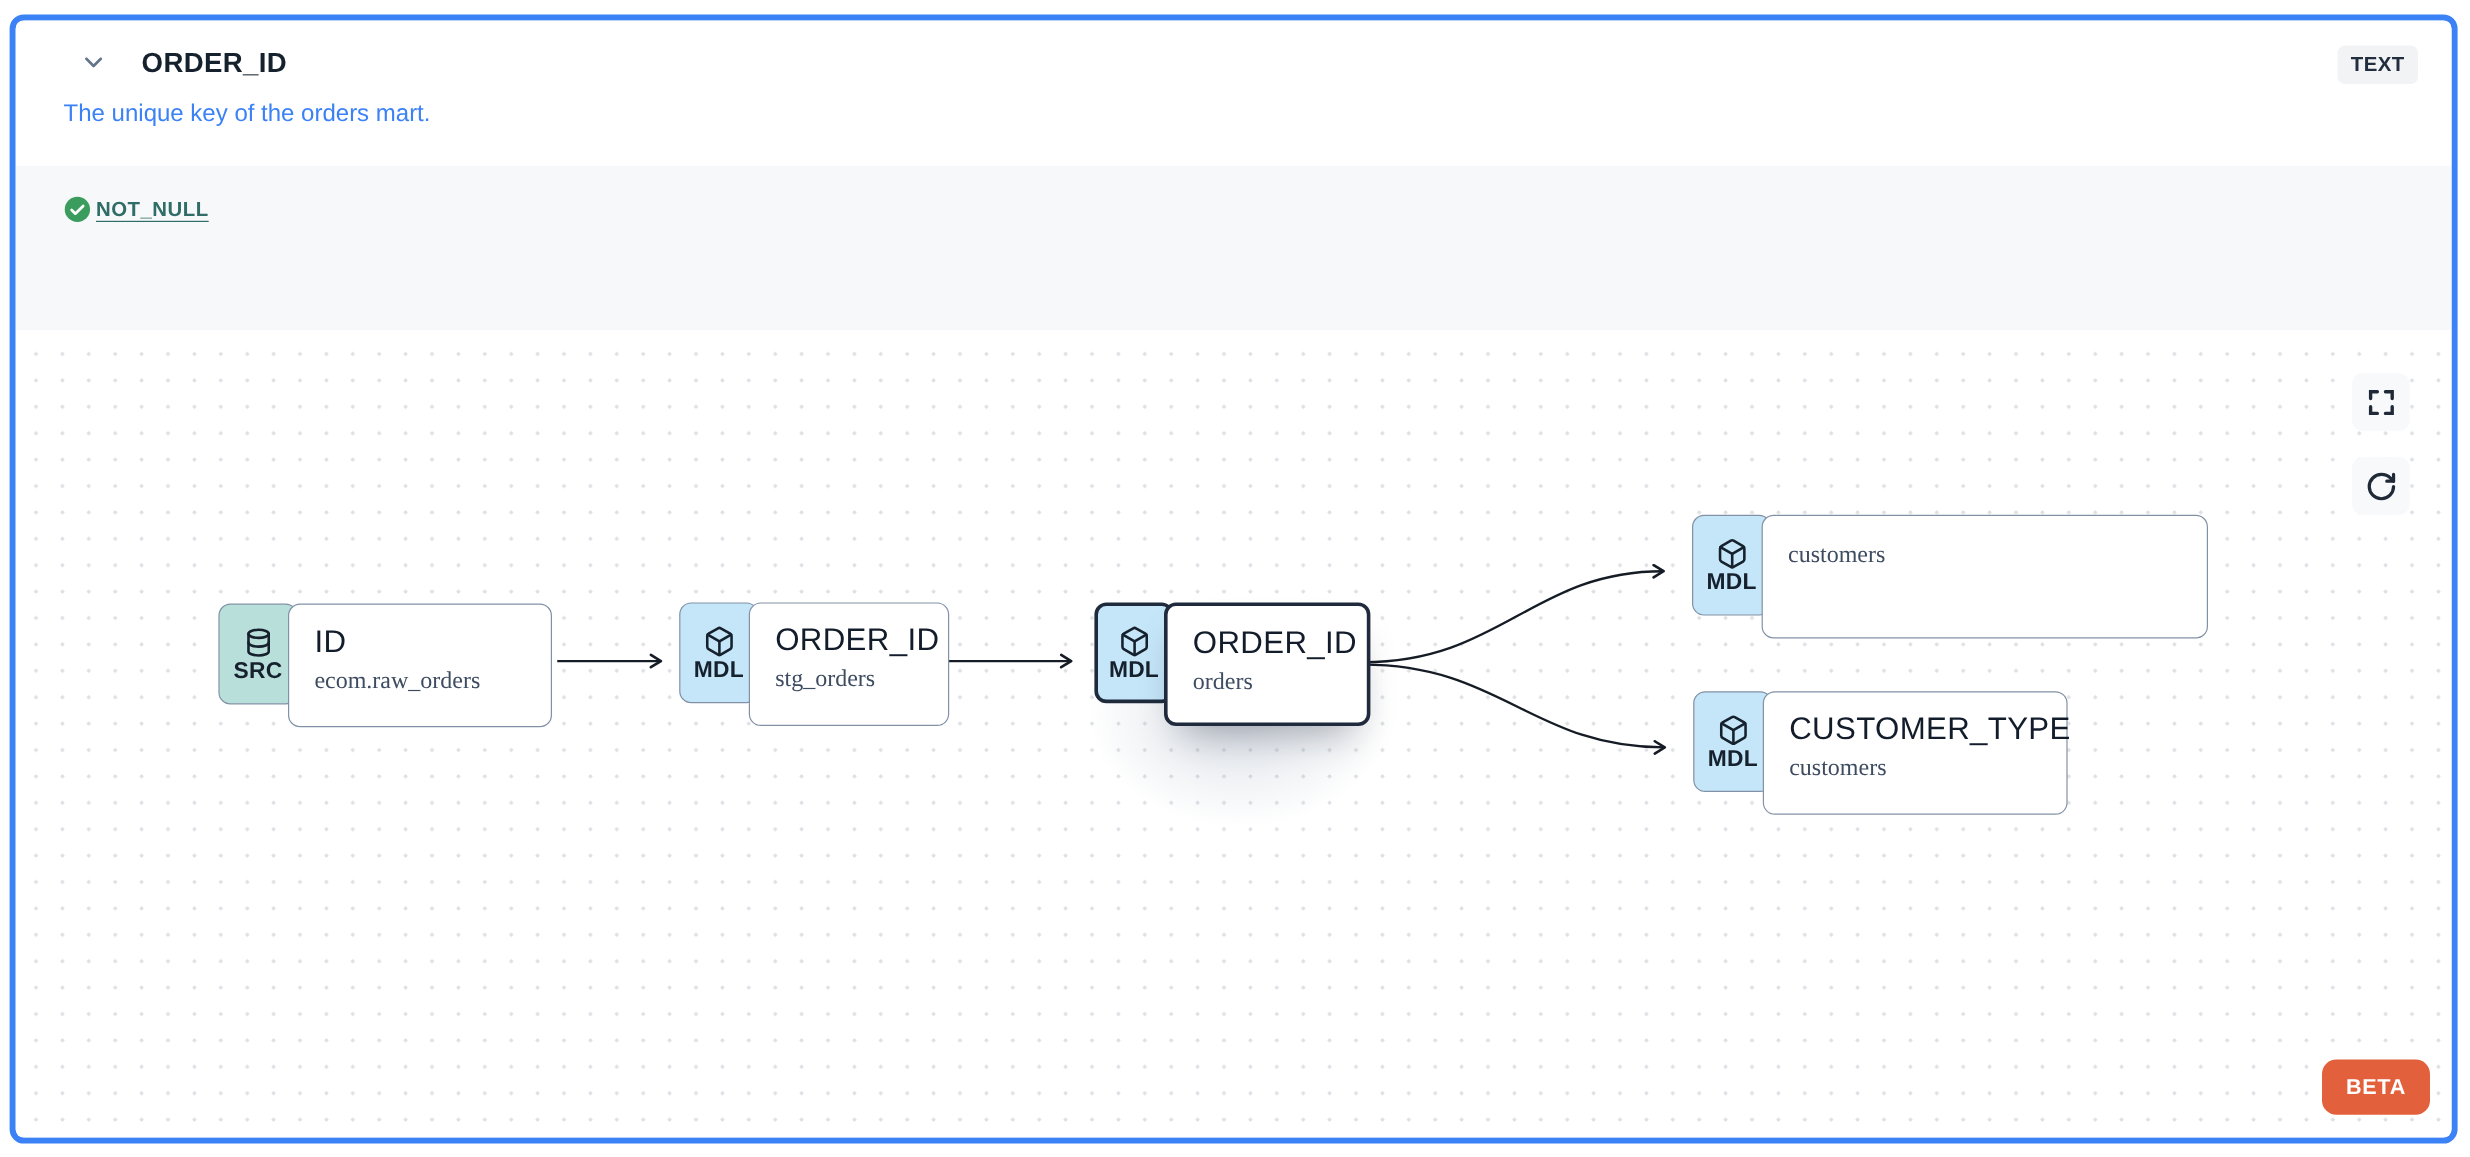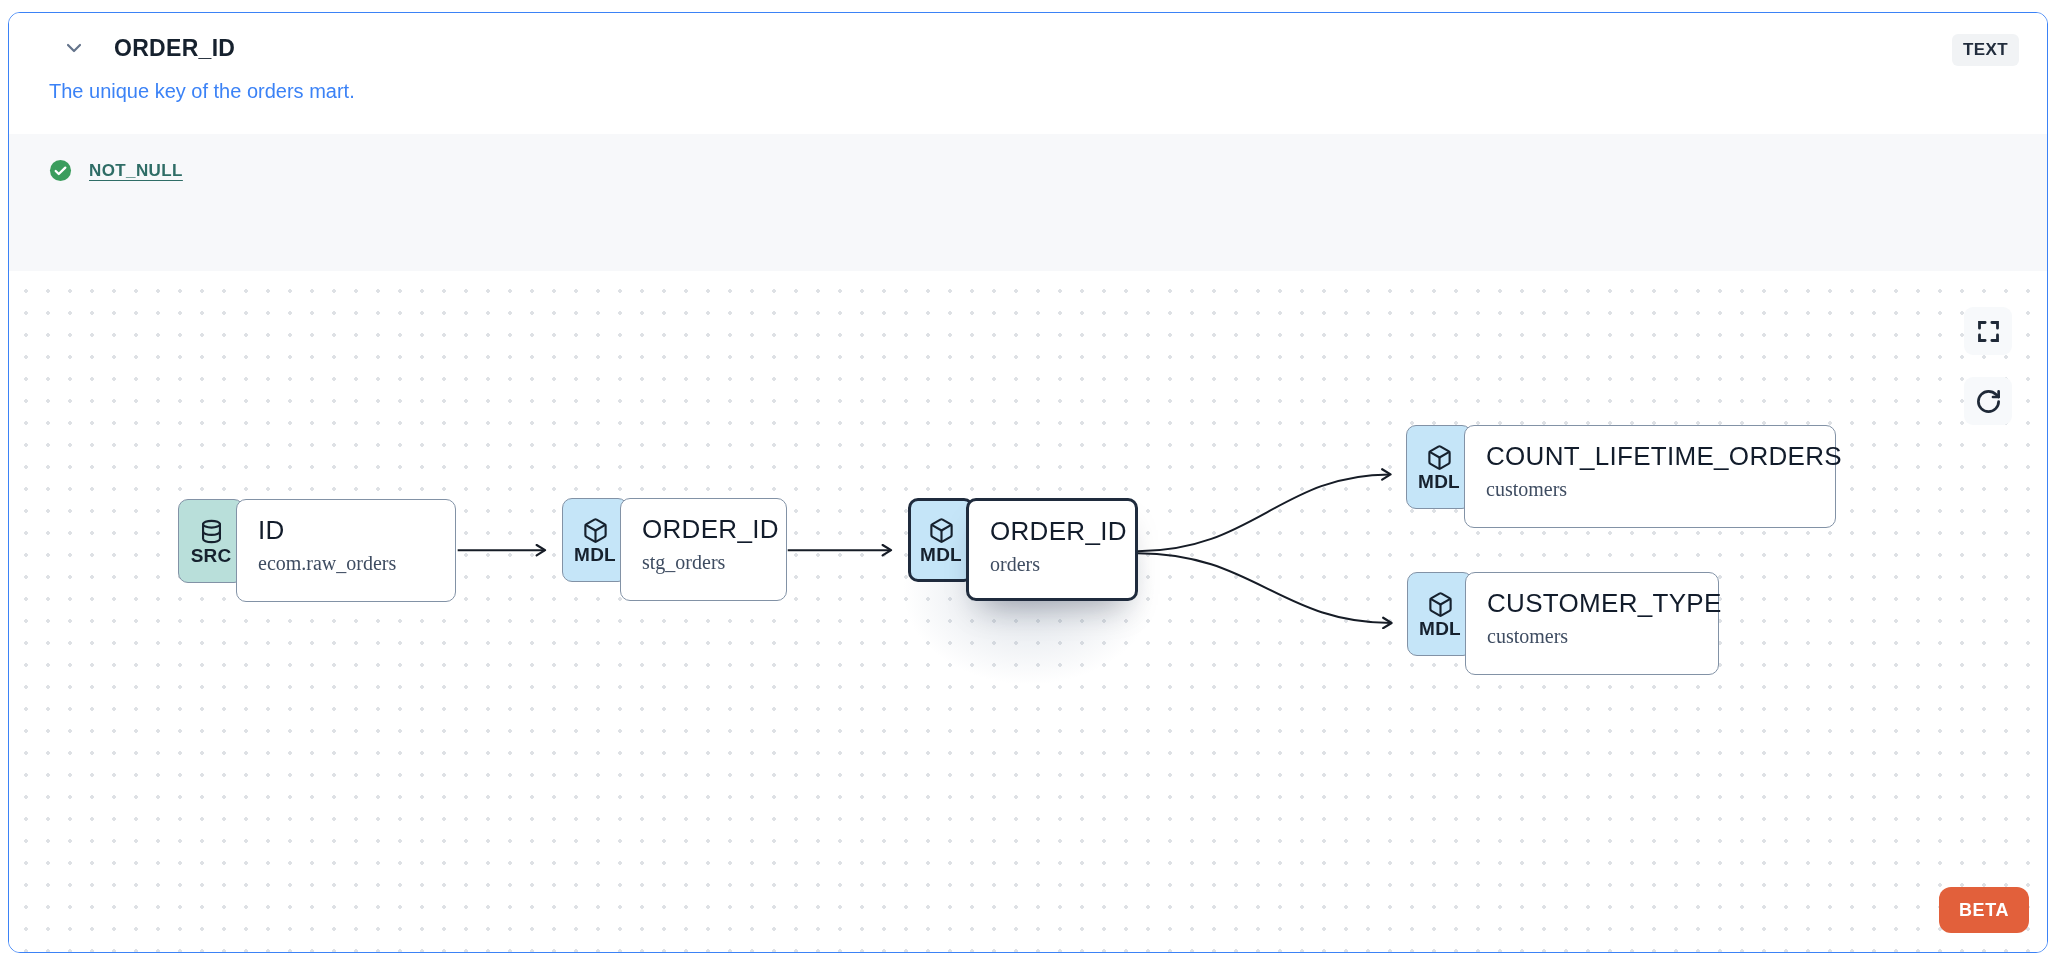--- a/index.html
+++ b/index.html
@@ -1,40 +1,40 @@
 <!DOCTYPE html>
 <html style="--accent-orange: #E2603B; --success-green: #3B9D5D; --link-teal: #2F6D66; --src-badge-bg: #B9DFDA; --mdl-badge-bg: #C5E5F8; --node-border: #8292A6; --selected-border: #1F2B3D; --edge: #161C26;"><head>
 <meta charset="utf-8">
 <style>
   * { box-sizing: border-box; }
   html,body { margin:0; padding:0; background:#ffffff; font-family:"Liberation Sans", sans-serif; }
   .stage { position:relative; width:2058px; height:964px; background:#fff; overflow:hidden; }
 
   .panel {
     position:absolute; left:8px; top:12px; width:2040px; height:941px;
-    background:#fff; border:1px solid #3b82f6; border-radius:12px;
+    background:#fff; border:5px solid #3b82f6; border-radius:12px;
     display:flex; flex-direction:column; overflow:hidden;
   }
 
   
   .hdr { height:121px; padding:20px 28px 0 50px; background:#fff; position:relative; }
   .hdr-row { display:flex; align-items:center; }
   .chev-btn { width:30px; height:30px; border:none; background:transparent; padding:0; cursor:pointer;
               display:flex; align-items:center; justify-content:center; color:#64748b; }
   .hdr-title { margin-left:25px; font-size:23px; font-weight:700; color:#16212e; letter-spacing:.3px; }
   .type-badge {
     position:absolute; right:28px; top:21px;
     background:#f1f3f5; color:#222d3d; border-radius:6px;
     font-size:17px; font-weight:700; letter-spacing:.4px; padding:6px 11px;
   }
   .hdr-desc { margin-top:17px; margin-left:-10px; font-size:20px; color:#3b82f6; }
 
   
   .tests { height:137px; background:#f7f8fa; padding:25px 0 0 40px; display:flex; flex-direction:column; gap:24px; }
-  .test-row { display:flex; align-items:center; gap:17px; }
+  .test-row { display:flex; align-items:center; gap:4px; }
   .test-row a { font-size:17px; font-weight:700; letter-spacing:.4px;
                 color:var(--link-teal,#2f6d66); text-decoration:underline; text-underline-offset:4px; }
   .check { width:23px; height:23px; display:block; }
 
   
   .canvas {
     position:relative; flex:1; background:#fff; overflow:hidden;
     background-image: radial-gradient(circle, #dee1e5 1.6px, transparent 1.7px);
     background-size: 22px 22px; background-position: 6px 9px;
   }
@@ -181,21 +181,20 @@
           <span style="display:flex">
             <svg viewBox="0 0 24 24" fill="none" stroke="#16212e" stroke-width="1.9" stroke-linecap="round" stroke-linejoin="round">
                 <path d="M21 16V8a2 2 0 0 0-1-1.73l-7-4a2 2 0 0 0-2 0l-7 4A2 2 0 0 0 3 8v8a2 2 0 0 0 1 1.73l7 4a2 2 0 0 0 2 0l7-4A2 2 0 0 0 21 16z"></path>
                 <polyline points="3.3 7 12 12 20.7 7"></polyline>
                 <line x1="12" y1="22" x2="12" y2="12"></line>
               </svg>
           </span>
           <span class="blabel">MDL</span>
         </div>
         <div class="nbody" style="width:372px">
-          <div class="ntitle">COUNT_LIFETIME_ORDERS</div>
           <div class="nsub">customers</div>
         </div>
       </div>
 
       <div class="node" style="left:1398px; top:301px;">
         <div class="nbadge mdl">
           <span style="display:flex">
             <svg viewBox="0 0 24 24" fill="none" stroke="#16212e" stroke-width="1.9" stroke-linecap="round" stroke-linejoin="round">
                 <path d="M21 16V8a2 2 0 0 0-1-1.73l-7-4a2 2 0 0 0-2 0l-7 4A2 2 0 0 0 3 8v8a2 2 0 0 0 1 1.73l7 4a2 2 0 0 0 2 0l7-4A2 2 0 0 0 21 16z"></path>
                 <polyline points="3.3 7 12 12 20.7 7"></polyline>

